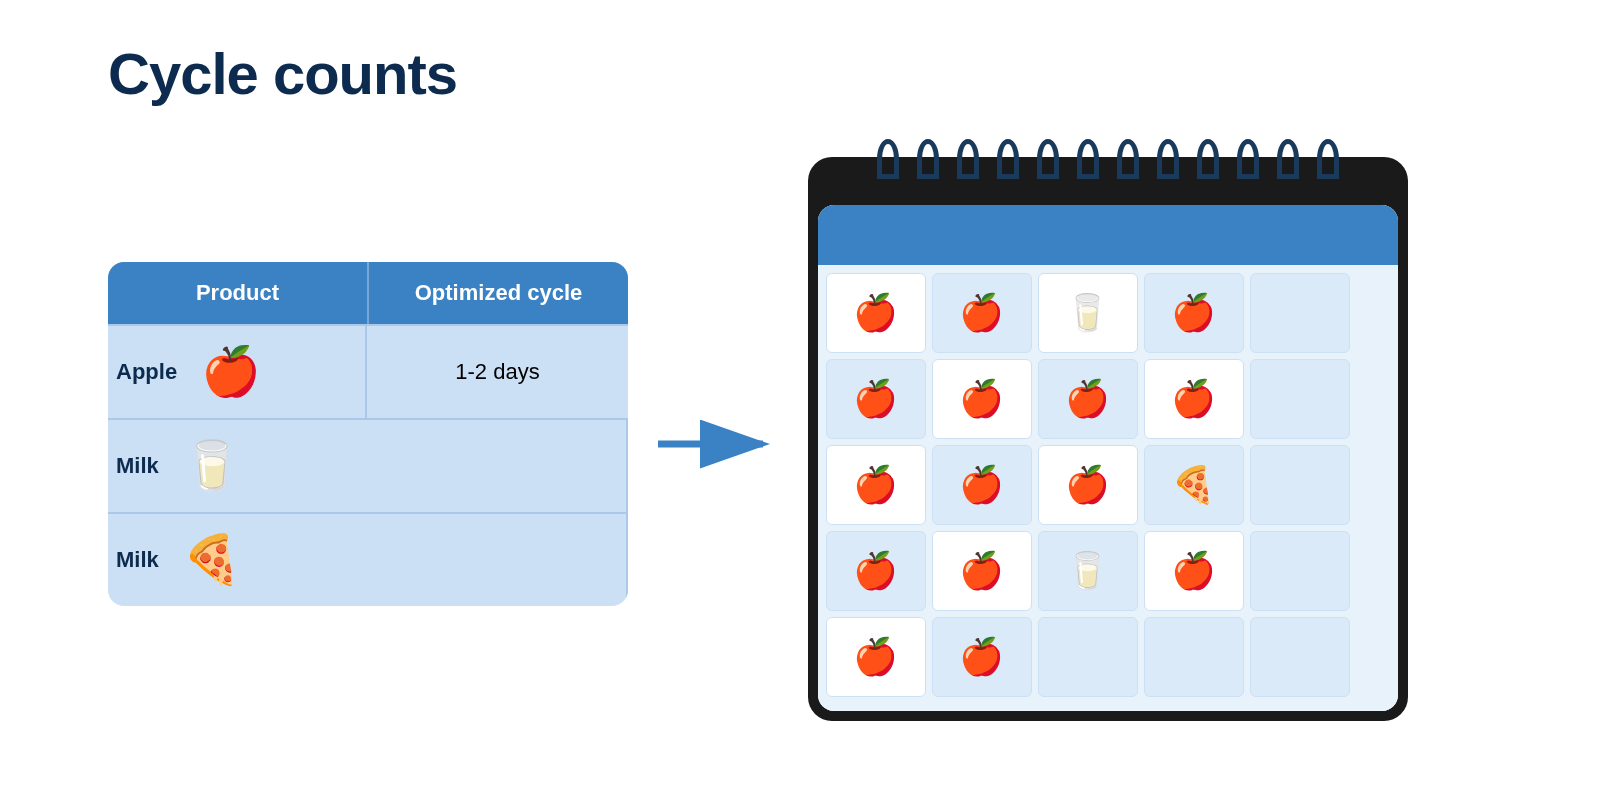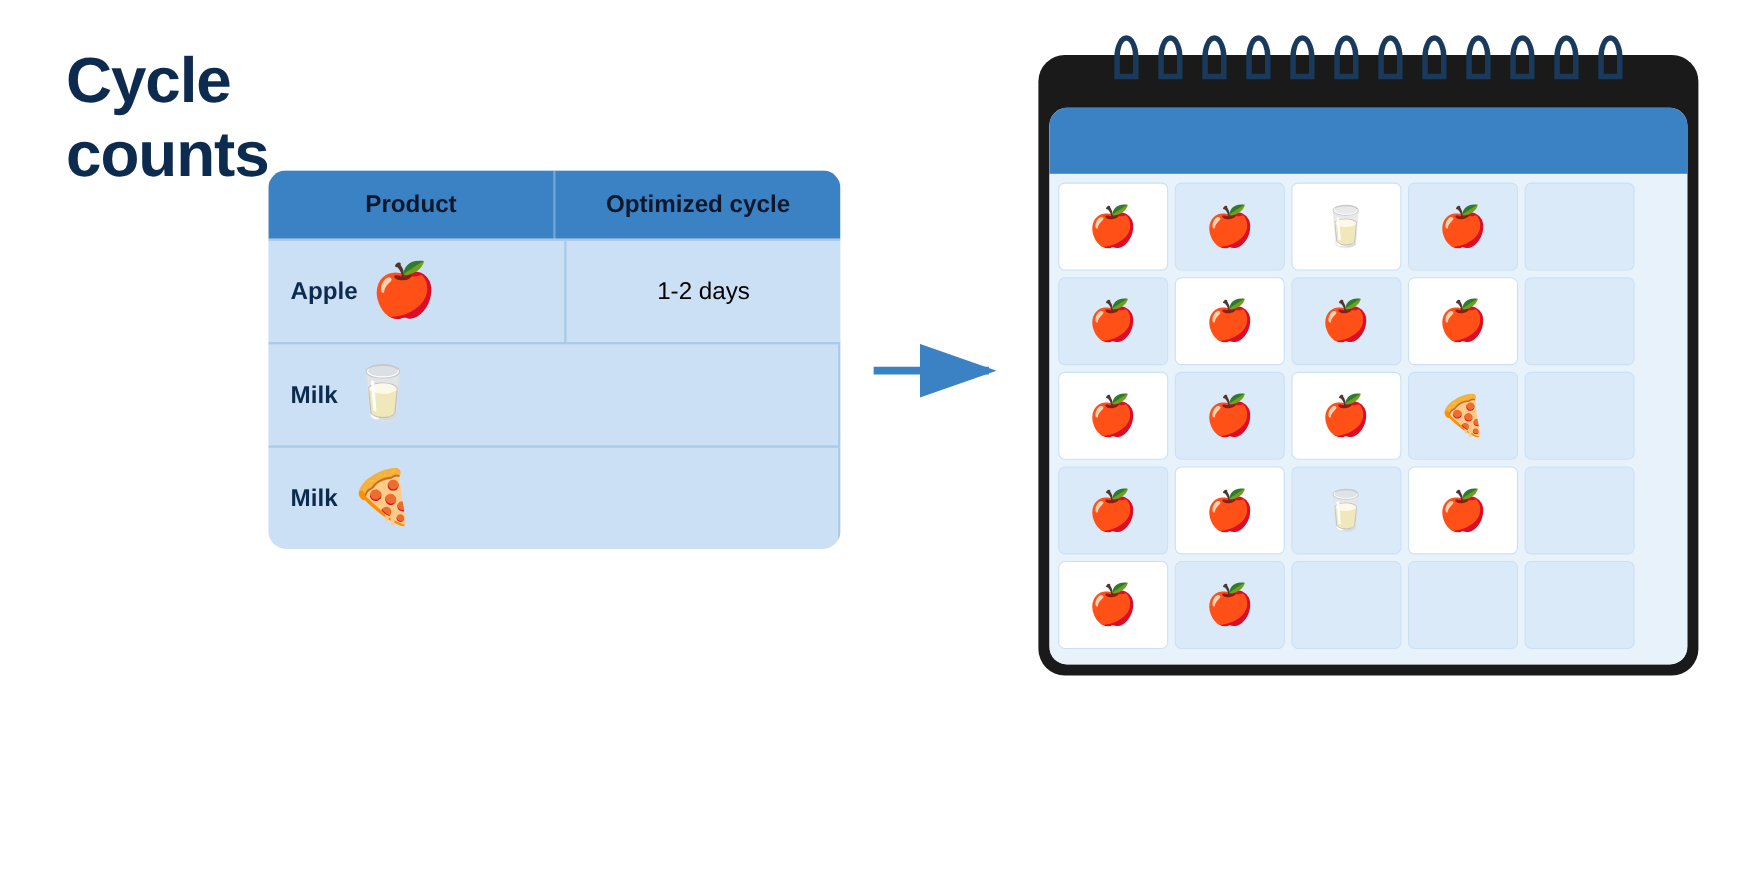--- a/index.html
+++ b/index.html
@@ -8,22 +8,23 @@
       height: 800px;
       background: #ffffff;
       font-family: 'Segoe UI', Arial, sans-serif;
       overflow: hidden;
       display: flex;
       align-items: flex-start;
       padding: 40px 60px;
     }
     .main-container {
       display: flex;
-      flex-direction: row;
+      flex-direction: column;
       width: 100%;
+      margin-left: 48px;
     }
     .page-title {
       font-size: 58px;
       font-weight: 900;
       color: #0d2b4e;
       margin-bottom: 40px;
       letter-spacing: -1px;
     }
     .content-row {
       display: flex;
@@ -37,41 +38,41 @@
       overflow: hidden;
       min-width: 520px;
       width: 520px;
     }
     .table-header {
       display: flex;
       background: #3b82c4;
     }
     .table-header-cell {
       flex: 1;
-      color: #0f172a;
+      color: #ffffff;
       font-weight: 700;
       font-size: 22px;
       text-align: center;
       padding: 18px 10px;
     }
     .table-header-cell:first-child {
       border-right: 2px solid rgba(255,255,255,0.3);
     }
     .table-row {
       display: flex;
       align-items: center;
       border-top: 2px solid #aac8e8;
     }
     .table-row:first-child { border-top: none; }
     .table-cell-product {
       flex: 1;
       display: flex;
       align-items: center;
-      gap: 12px;
-      padding: 22px 20px;
+      gap: 24px;
+      padding: 22px 8px;
       border-right: 2px solid #aac8e8;
       font-weight: 700;
       font-size: 22px;
       color: #0d2b4e;
     }
     .table-cell-cycle {
       flex: 1;
       text-align: center;
       font-size: 22px;
       color: #000000;

